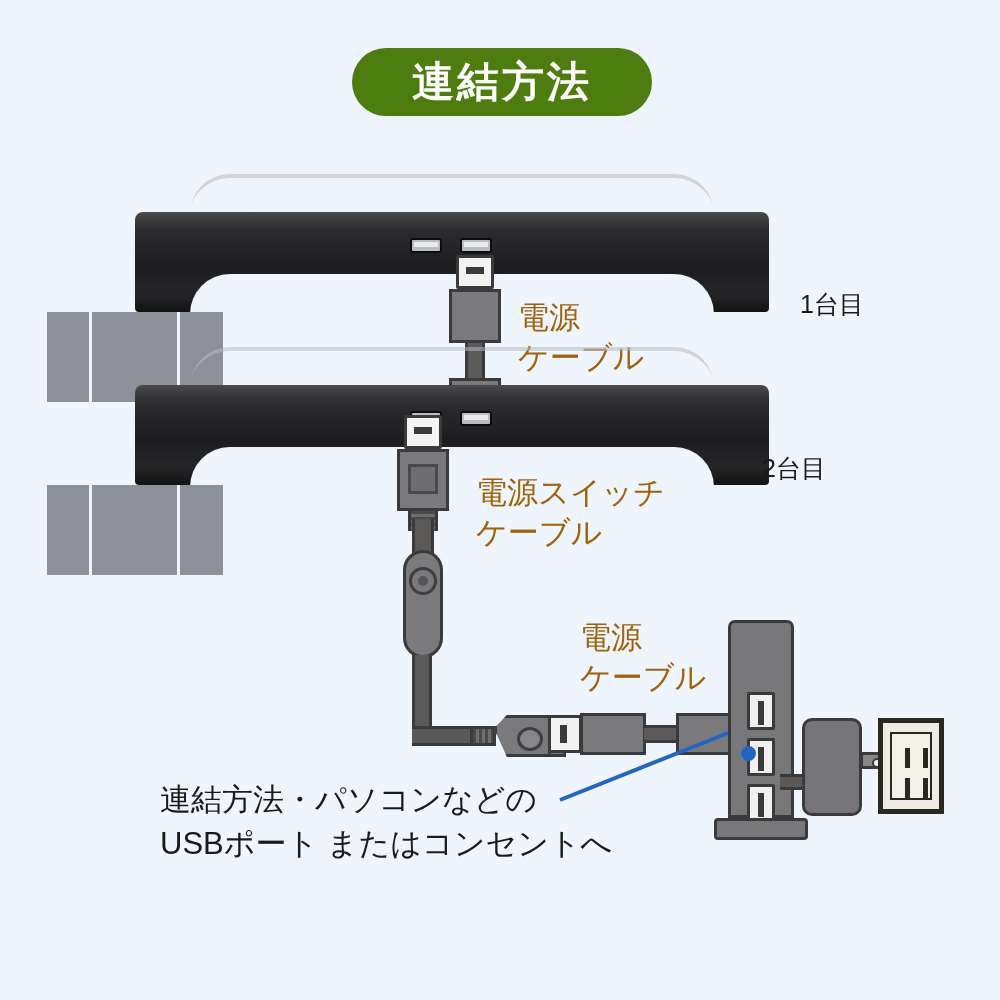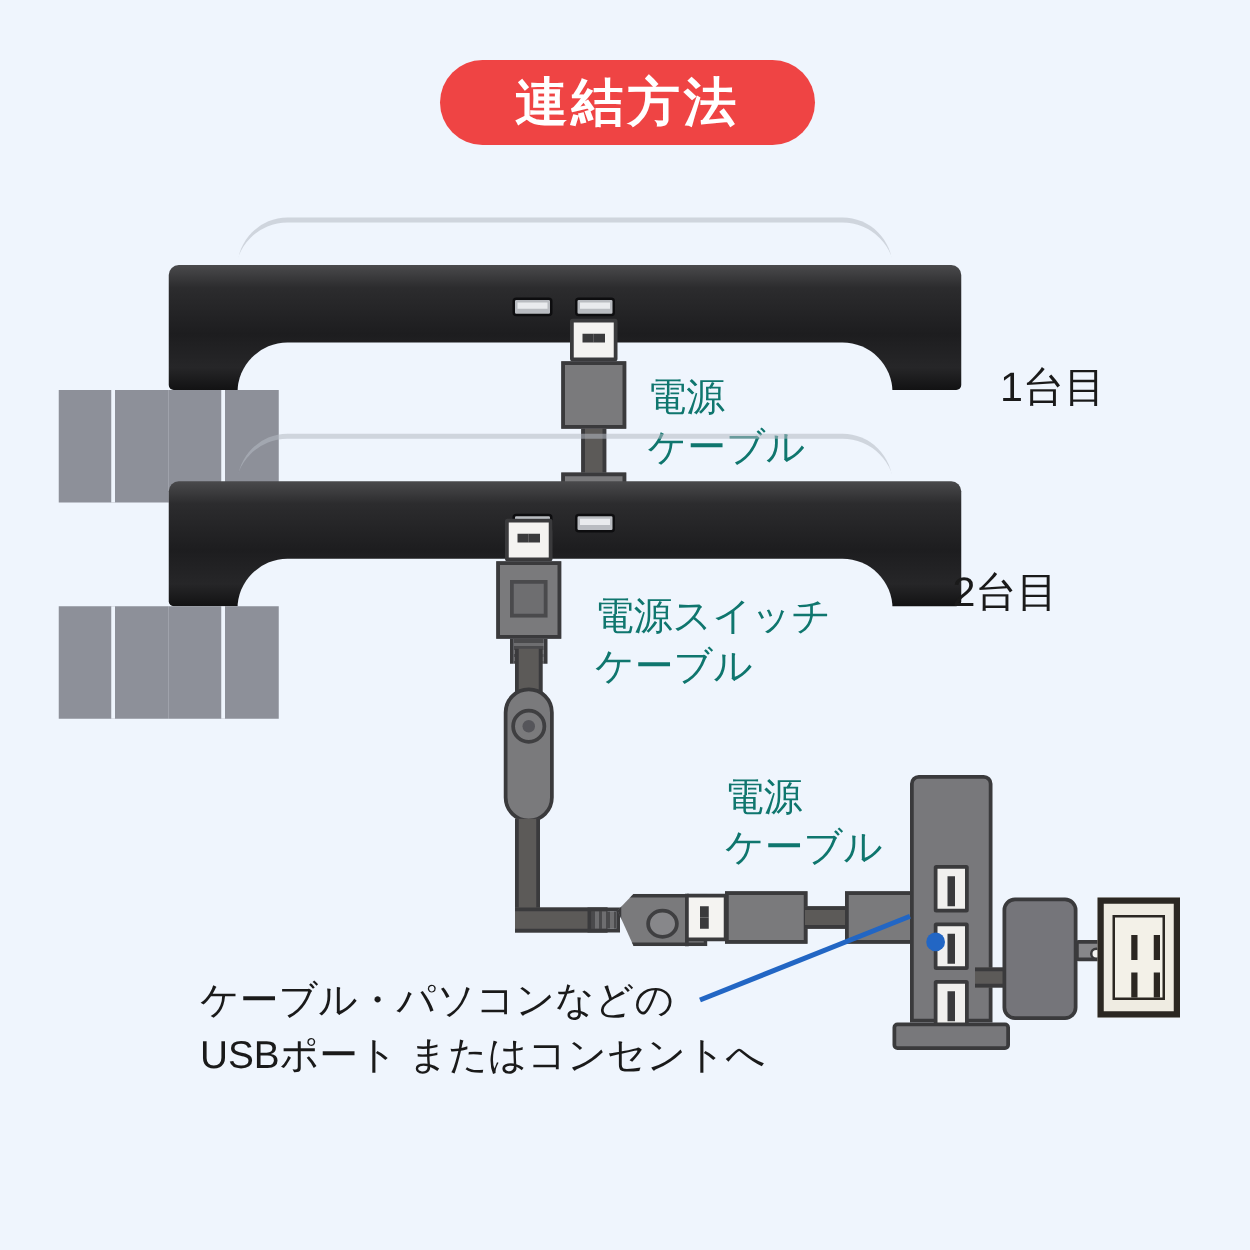--- a/index.html
+++ b/index.html
@@ -10,21 +10,21 @@
     overflow:hidden;
     position:relative;
   }
   .stage{position:absolute;left:0;top:0;width:1000px;height:1000px;}
 
   
   .title-pill{
     position:absolute;
     left:352px;top:48px;
     width:300px;height:68px;
-    background:#ef4444;
+    background:#4d7c0f;
     border-radius:34px;
     display:flex;align-items:center;justify-content:center;
   }
   .title-pill span{
     color:#ffffff;
     font-size:42px;
     font-weight:bold;
     letter-spacing:3px;
     line-height:1;
   }
@@ -62,30 +62,30 @@
   .stand .leg.l{left:0px;}
   .stand .leg.r{right:0px;}
   .stand .leg .seam{
     position:absolute;left:42px;top:0;width:3px;height:100%;
     background:#eff5fd;
   }
 
   
   .lbl{
     position:absolute;
-    color:#0f766e;
+    color:#a16207;
     font-size:31px;
     line-height:40px;
     white-space:pre-line;
     font-weight:500;
   }
   .unit-lbl{
     position:absolute;
     color:#1a1a1a;
-    font-size:33px;
+    font-size:25px;
     font-weight:500;
   }
   .caption{
     position:absolute;
     color:#1a1a1a;
     font-size:31px;
     line-height:44px;
     white-space:pre-line;
     font-weight:500;
   }
@@ -387,16 +387,16 @@
       <div class="slot" style="left:31px;top:14px;"></div>
       <div class="slot" style="left:13px;top:44px;"></div>
       <div class="slot" style="left:31px;top:44px;"></div>
     </div>
   </div>
 
   <svg class="leader">
     <line x1="560" y1="800" x2="728" y2="733" stroke="#2266c4" stroke-width="4"></line>
   </svg>
 
-  <div class="caption" style="left:160px;top:778px;">ケーブル・パソコンなどの
+  <div class="caption" style="left:160px;top:778px;">連結方法・パソコンなどの
 USBポート またはコンセントへ</div>
 
 </div>
 
 </body></html>

